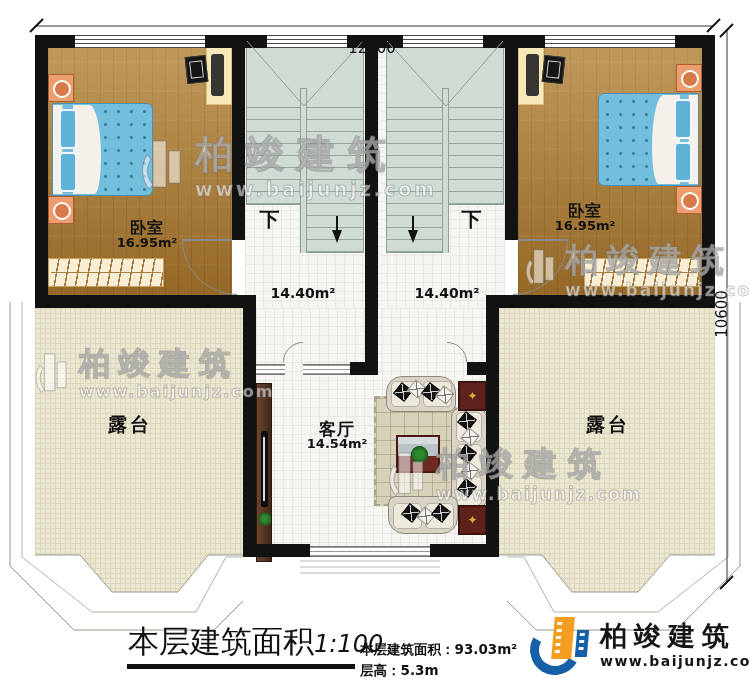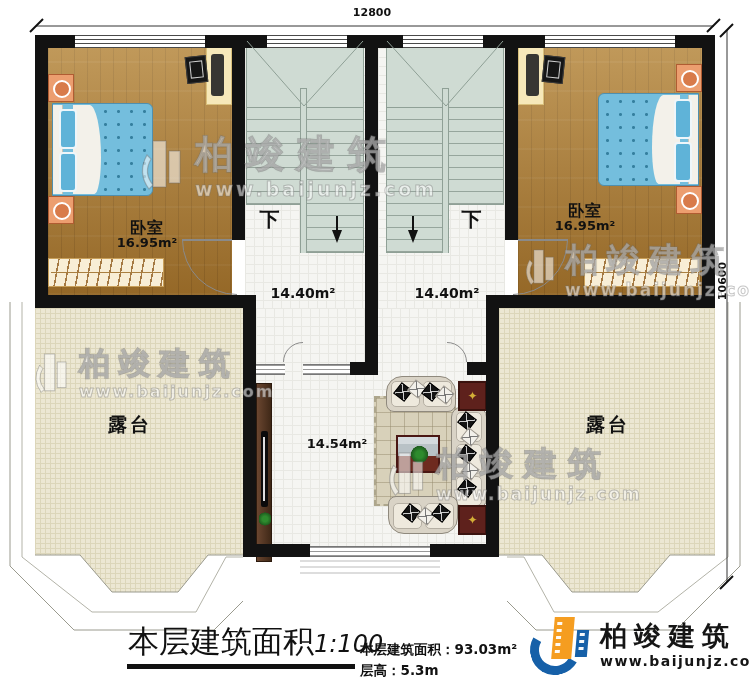--- a/index.html
+++ b/index.html
@@ -56,21 +56,21 @@
   .pil{position:absolute;width:14px;height:14px;background:#141414;border:1px solid #000;transform:rotate(38deg);box-sizing:border-box;
     background-image:linear-gradient(45deg,transparent 46%,#cfcfcf 46% 54%,transparent 54%),linear-gradient(-45deg,transparent 46%,#cfcfcf 46% 54%,transparent 54%);}
   .pil.w{background-color:#f2f0ea;border-color:#9a948a;background-image:linear-gradient(45deg,transparent 46%,#777 46% 54%,transparent 54%),linear-gradient(-45deg,transparent 46%,#777 46% 54%,transparent 54%);}
   .rug{position:absolute;background-color:#d8d1ba;border:2px dashed #ada68c;box-sizing:border-box;
     background-image:linear-gradient(rgba(150,140,110,.5) 1px,transparent 1px),linear-gradient(90deg,rgba(150,140,110,.5) 1px,transparent 1px);
     background-size:14px 14px;}
   .ctable{position:absolute;background:linear-gradient(180deg,#d4dadd 0 22%, #b9c2c6 22% 55%, #6e2a1f 55% 100%);border:2px solid #4a1713;box-sizing:border-box;}
   .etab{position:absolute;width:29px;height:30px;background:#5e211c;border:2px solid #3a120e;box-sizing:border-box;color:#d4af37;font-size:12px;line-height:26px;text-align:center;}
   
   .lbl{position:absolute;color:#111;font-weight:bold;text-align:center;letter-spacing:1px;}
-  .dimtxt{position:absolute;color:#111;font-weight:bold;font-size:11px;text-align:center;}
+  .dimtxt{position:absolute;color:#111;font-weight:normal;font-size:15px;text-align:center;margin-top:33px;}
   
   .wm{position:absolute;display:flex;align-items:flex-start;pointer-events:none;}
   .wm .wmtxt{color:rgba(255,255,255,.55);-webkit-text-stroke:1.2px rgba(110,110,110,.45);
     text-shadow:0 0 2px rgba(120,120,120,.25);font-weight:bold;line-height:1.05;white-space:nowrap;}
   .wm .wmurl{color:rgba(255,255,255,.55);-webkit-text-stroke:1px rgba(110,110,110,.4);font-weight:bold;white-space:nowrap;}
   
   .title-main{position:absolute;color:#111;font-weight:500;white-space:nowrap;}
   .underbar{position:absolute;background:#111;}
   .info{position:absolute;color:#111;font-weight:bold;white-space:nowrap;}
   
@@ -276,20 +276,21 @@
   <div class="dimtxt" style="left:697px;top:256px;width:50px;height:50px;display:flex;align-items:center;justify-content:center;transform:rotate(-90deg);">10600</div>
 
   <div class="lbl" style="left:92px;top:218px;width:110px;font-size:16px;">卧室</div>
   <div class="lbl" style="left:92px;top:235px;width:110px;font-size:13px;letter-spacing:0;">16.95m²</div>
   <div class="lbl" style="left:530px;top:201px;width:110px;font-size:16px;">卧室</div>
   <div class="lbl" style="left:530px;top:218px;width:110px;font-size:13px;letter-spacing:0;">16.95m²</div>
   <div class="lbl" style="left:256px;top:206px;width:28px;font-size:20px;">下</div>
   <div class="lbl" style="left:458px;top:206px;width:28px;font-size:20px;">下</div>
   <div class="lbl" style="left:253px;top:285px;width:100px;font-size:14px;letter-spacing:0;">14.40m²</div>
   <div class="lbl" style="left:397px;top:285px;width:100px;font-size:14px;letter-spacing:0;">14.40m²</div>
+  <div class="lbl" style="left:292px;top:418px;width:90px;font-size:17px;">客厅</div>
   <div class="lbl" style="left:292px;top:436px;width:90px;font-size:13px;letter-spacing:0;">14.54m²</div>
   <div class="lbl" style="left:95px;top:412px;width:70px;font-size:19px;letter-spacing:3px;">露台</div>
   <div class="lbl" style="left:573px;top:412px;width:70px;font-size:19px;letter-spacing:3px;">露台</div>
 
   <div class="wm" style="left:135px;top:135px;">
     <svg width="50" height="62" viewBox="0 0 50 62">
       <g fill="rgba(255,255,255,.55)" stroke="rgba(110,110,110,.42)" stroke-width="1.2">
         <path d="M14 54 Q2 38 12 20 L16 24 Q8 38 18 50 Z"></path>
           <rect x="18" y="6" width="13" height="46"></rect>
           <rect x="34" y="16" width="11" height="32"></rect>

